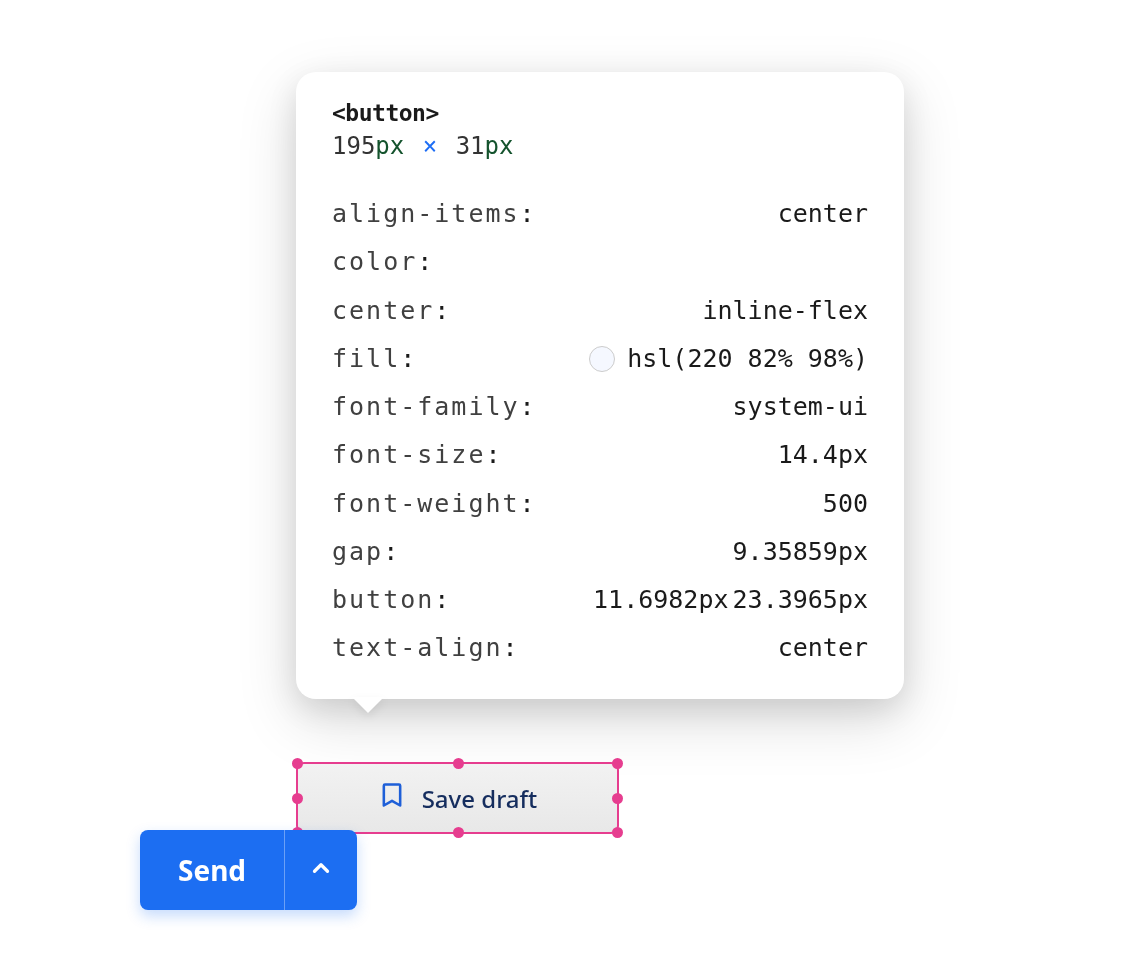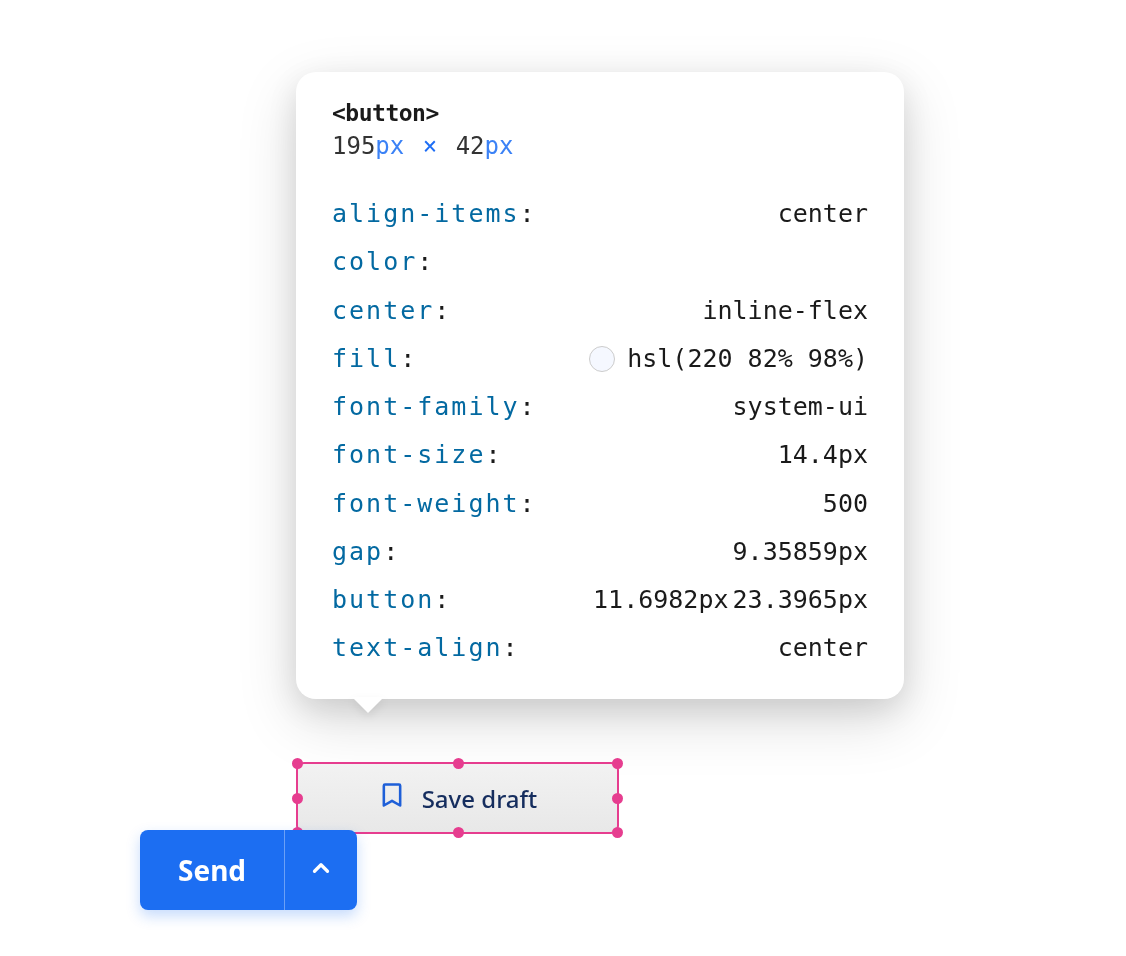--- a/index.html
+++ b/index.html
@@ -31,41 +31,41 @@
       font-family: ui-monospace, Menlo, monospace;
       letter-spacing: -0.5px;
     }
     .tooltip-dims {
       margin-top: 6px;
       font-family: ui-monospace, Menlo, monospace;
       font-size: 24px;
       color: #333;
     }
     .tooltip-dims .px {
-      color: #3b82f6;
+      color: #14532d;
     }
     .tooltip-dims .times {
       color: #1e6ef5;
       margin: 0 4px;
     }
     .props {
       margin-top: 36px;
       display: flex;
       flex-direction: column;
       gap: 12px;
     }
     .prop-row {
       display: flex;
       align-items: flex-start;
       font-family: ui-monospace, Menlo, monospace;
       font-size: 25px;
       line-height: 1.45;
     }
     .prop-name {
-      color: #0369a1;
+      color: #404040;
       letter-spacing: 2px;
       white-space: nowrap;
     }
     .prop-colon {
       color: #1a1a1a;
       margin-right: 8px;
     }
     .prop-value {
       margin-left: auto;
       text-align: right;
@@ -166,21 +166,21 @@
     }
   </style>
 </head>
 <body>
 
 <div class="tooltip">
   <div class="tooltip-title">&lt;button&gt;</div>
   <div class="tooltip-dims">
     <span>195</span><span class="px">px</span>
     <span class="times">×</span>
-    <span>42</span><span class="px">px</span>
+    <span>31</span><span class="px">px</span>
   </div>
   <div class="props">
     <div class="prop-row">
       <span class="prop-name">align-items</span>
         <span class="prop-colon">:</span>
       <span class="prop-value">
           <span>center</span>
         </span>
     </div>
     <div class="prop-row">

